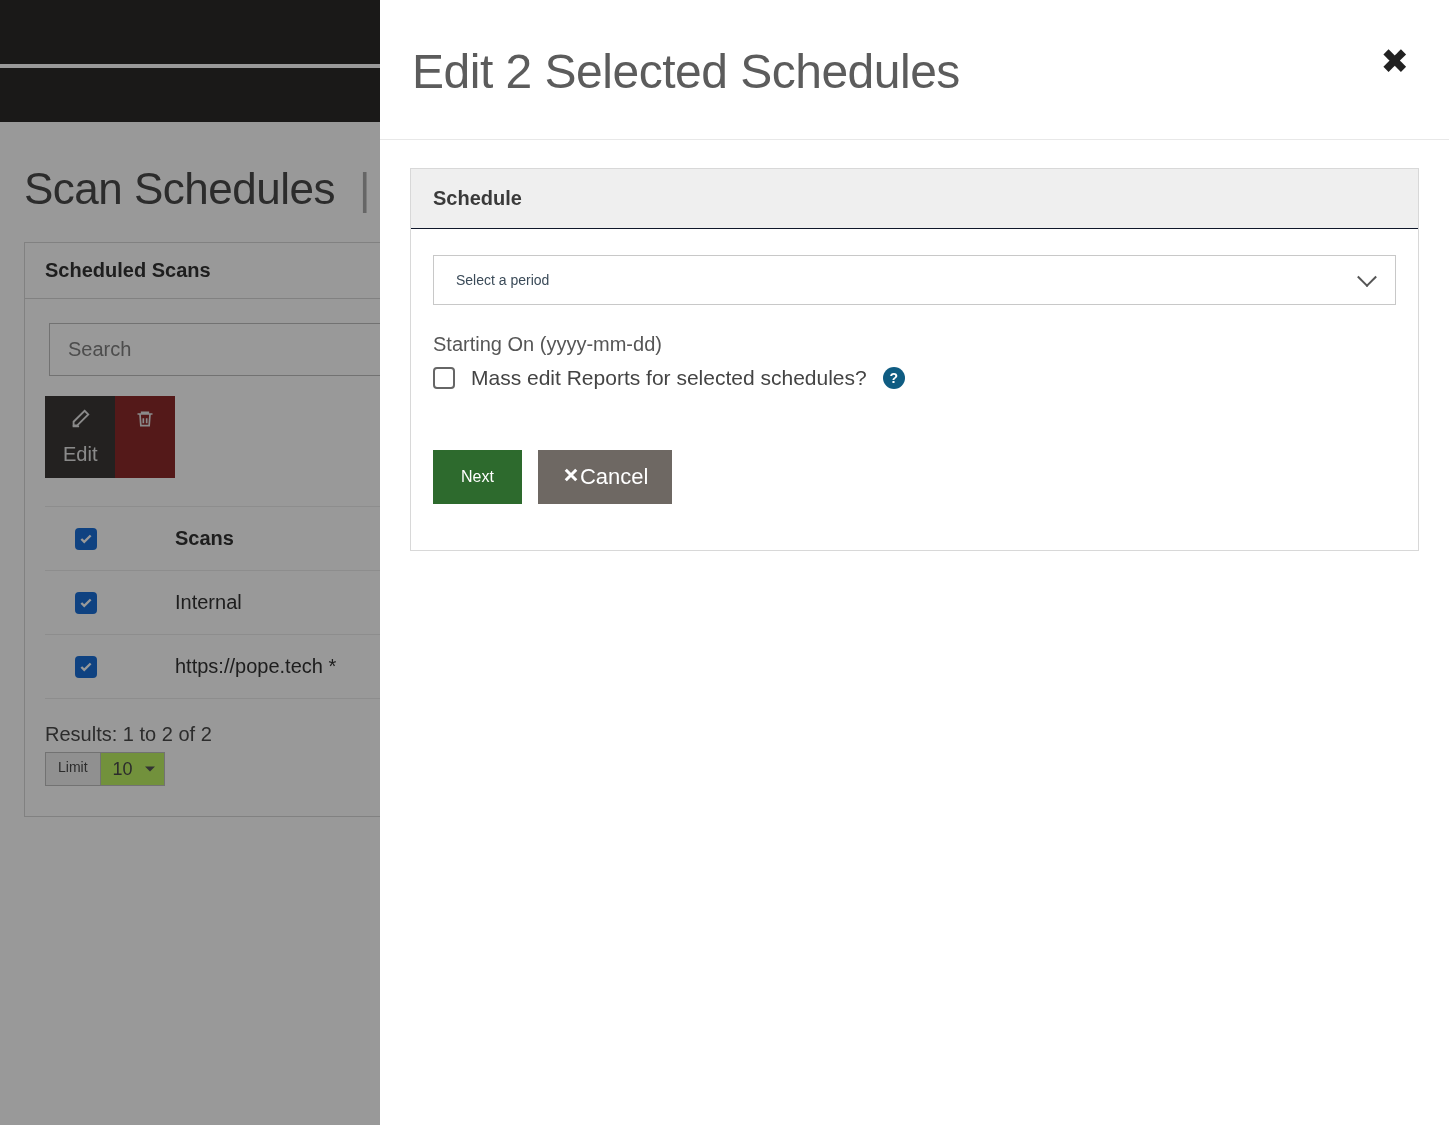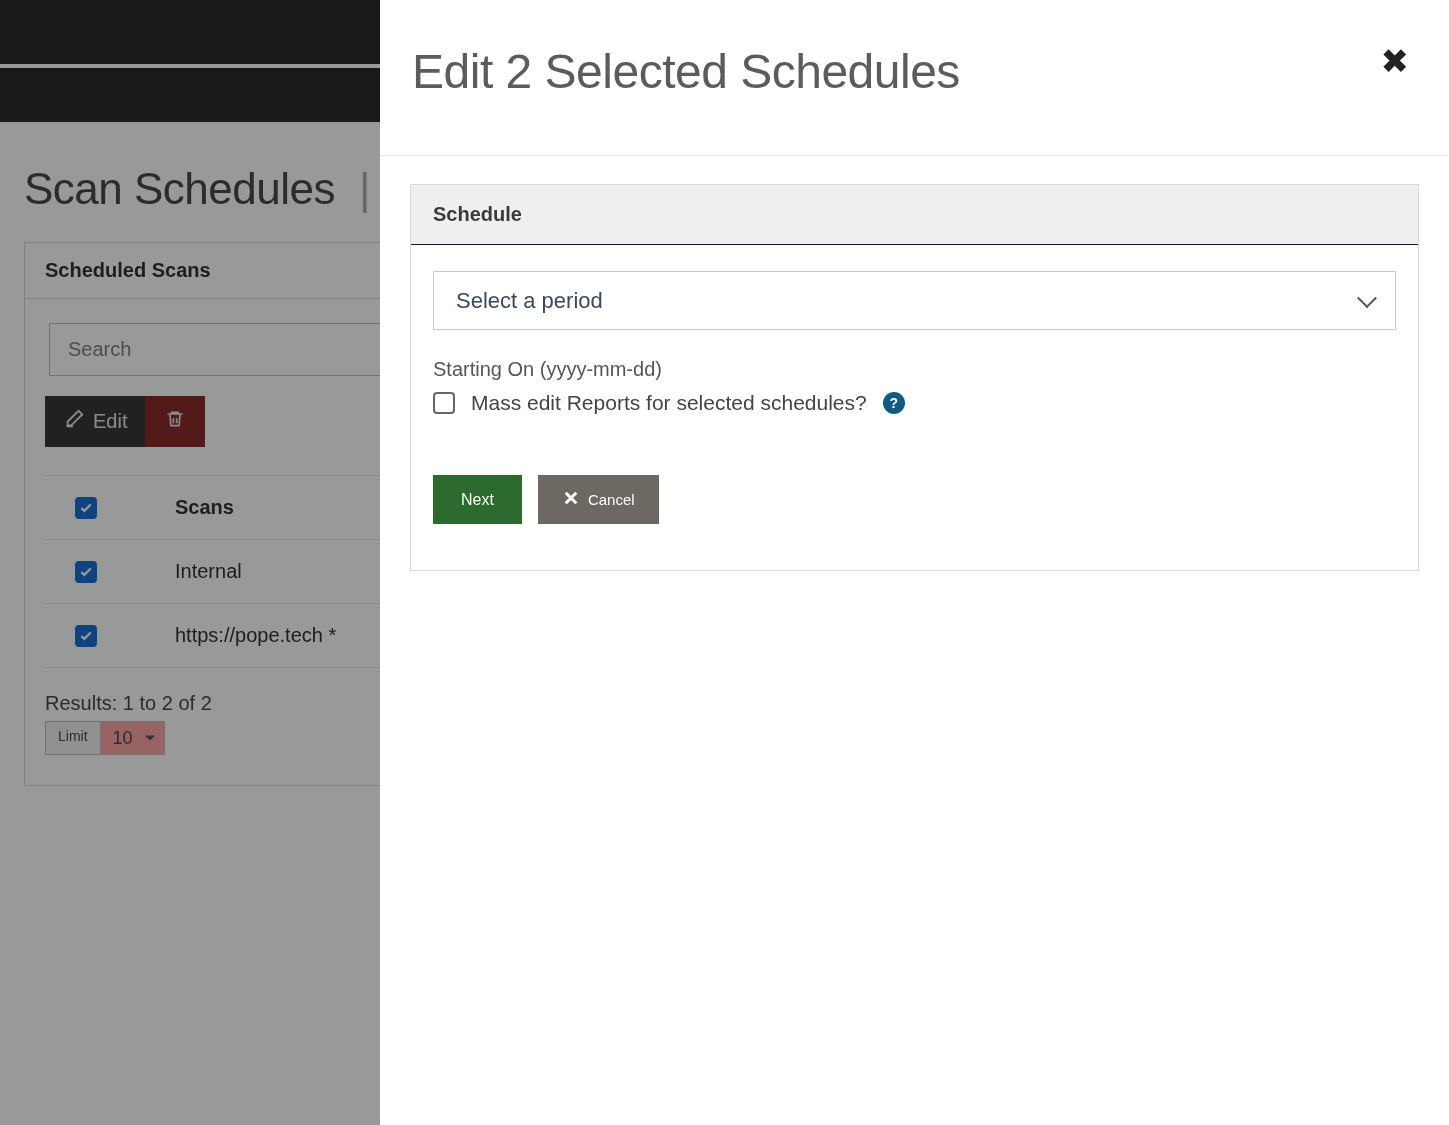--- a/index.html
+++ b/index.html
@@ -71,20 +71,21 @@
     .search-box input::placeholder { color: #808080; }
     .btn-row { display: flex; }
     .btn {
       border: none;
       cursor: pointer;
       font-size: 20px;
       display: inline-flex;
       align-items: center;
       gap: 8px;
       padding: 12px 18px;
+      flex-direction: column;
     }
     .btn-edit {
       background: #3b3836;
       color: #e7e7e7;
     }
     .btn-delete {
       background: #8c2a2a;
       color: #e7e7e7;
       padding: 12px 20px;
     }
@@ -127,21 +128,21 @@
       padding: 6px 12px;
       font-size: 14px;
       color: #4a4a4a;
     }
     .limit-select {
       border: 1px solid #bfbfbf;
       border-left: none;
       padding: 6px 30px 6px 12px;
       font-size: 18px;
       color: #4a4a4a;
-      background: #fca5a5;
+      background: #bef264;
       appearance: none;
       position: relative;
     }
     .limit-wrap { position: relative; }
     .limit-wrap::after {
       content: '';
       position: absolute;
       right: 10px;
       top: 50%;
       transform: translateY(-25%);
@@ -160,21 +161,21 @@
       top: 0;
       left: 380px;
       right: 0;
       bottom: 0;
       background: #fff;
     }
     .modal-header {
       display: flex;
       justify-content: space-between;
       align-items: flex-start;
-      padding: 44px 40px 56px 32px;
+      padding: 44px 40px 40px 32px;
       border-bottom: 1px solid #e8e8e8;
     }
     .modal-title {
       font-size: 48px;
       font-weight: 300;
       color: #5c5c5c;
       letter-spacing: -0.5px;
     }
     .modal-close {
       font-size: 34px;
@@ -207,21 +208,21 @@
       margin-bottom: 10px;
       display: block;
     }
     .select-wrap {
       position: relative;
       margin-bottom: 28px;
     }
     .select-wrap select, .text-input {
       width: 100%;
       padding: 16px 22px;
-      font-size: 22px;
+      font-size: 14px;
       border: 1px solid #c8c8c8;
       color: #3a4a58;
       background: #fff;
       appearance: none;
       font-family: inherit;
     }
     .select-wrap::after {
       content: '';
       position: absolute;
       right: 22px;
@@ -284,27 +285,26 @@
       background: #2d6a2d;
       color: #fff;
       font-size: 16px;
       padding: 14px 28px;
       border: none;
       cursor: pointer;
     }
     .btn-cancel {
       background: #6e6863;
       color: #fff;
-      font-size: 15px;
+      font-size: 22px;
       padding: 14px 24px;
       border: none;
       cursor: pointer;
       display: inline-flex;
       align-items: center;
-      gap: 8px;
     }
     ::placeholder { color: #888; }
   </style>
 </head>
 <body>
 
 <div class="top-bar"></div>
 <div class="second-bar"></div>
 
 <div class="page-content">

